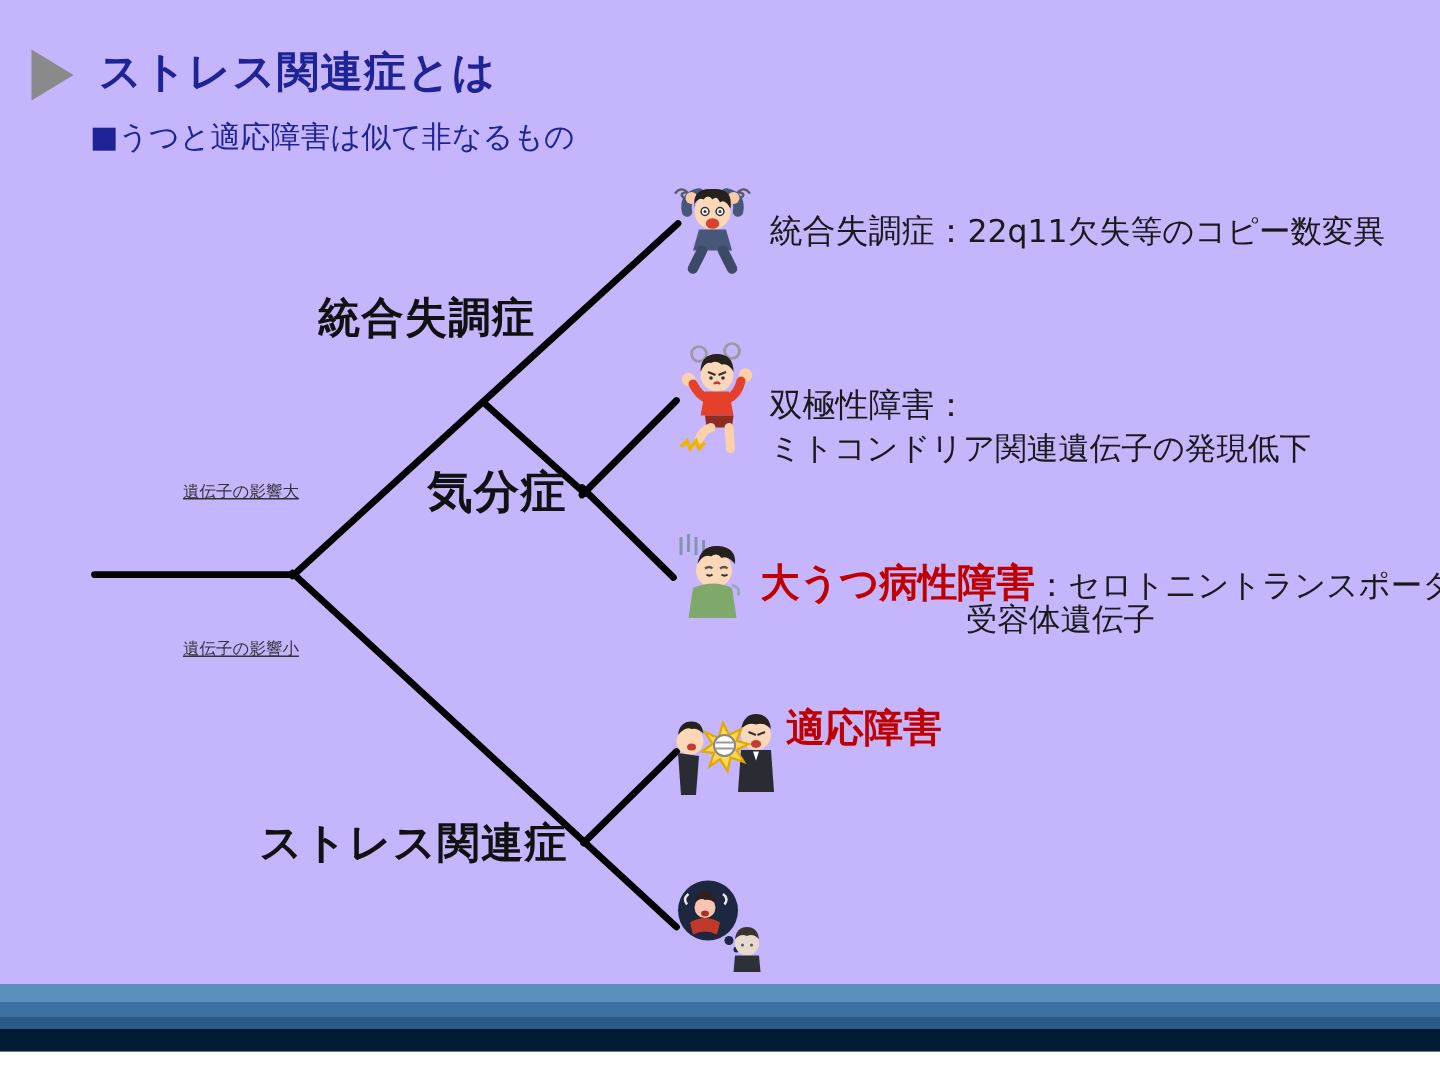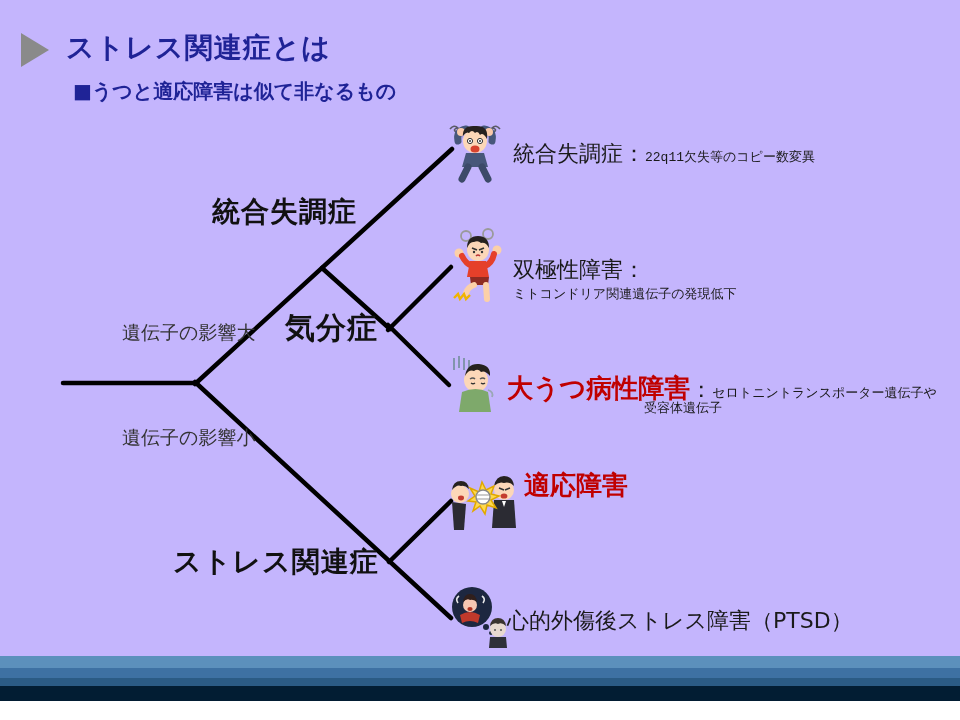--- a/index.html
+++ b/index.html
@@ -5,40 +5,40 @@
   html,body{margin:0;padding:0;}
   body{font-family:"DejaVu Sans","Liberation Sans",sans-serif;}
   .slide{position:relative;width:960px;height:701px;background:#c4b5fd;overflow:hidden;}
 
   
   .tri{position:absolute;left:21px;top:33px;width:0;height:0;
        border-top:17px solid transparent;border-bottom:17px solid transparent;
        border-left:28px solid #8A8A8A;}
   .title{position:absolute;left:66px;top:29px;font-size:28px;font-weight:bold;
          color:#1F2396;letter-spacing:1px;white-space:nowrap;}
-  .subtitle{position:absolute;left:73px;top:78px;font-size:20px;font-weight:bold;
+  .subtitle{position:absolute;left:60px;top:78px;font-size:20px;font-weight:normal;
             color:#1F2396;white-space:nowrap;}
 
   
   .tree{position:absolute;left:0;top:0;width:960px;height:720px;}
 
   
   .branch-label{position:absolute;font-weight:bold;color:#111;white-space:nowrap;}
   .lbl-schizo{left:212px;top:193px;font-size:28px;letter-spacing:1px;}
   .lbl-mood{left:285px;top:308px;font-size:30px;letter-spacing:1px;}
   .lbl-stress{left:173px;top:543px;font-size:28px;letter-spacing:1px;}
 
-  .annot{position:absolute;font-size:19px;color:#333;white-space:nowrap;}
+  .annot{position:absolute;font-size:11px;color:#333;white-space:nowrap;text-decoration:underline;}
   .annot-large{left:122px;top:320px;}
   .annot-small{left:122px;top:425px;}
 
   
   .leaf-text{position:absolute;display:flex;align-items:baseline;white-space:nowrap;}
   .t-large{font-size:22px;color:#1a1a1a;}
-  .t-small{font-size:13px;color:#1a1a1a;font-family:Liberation Mono, monospace;}
+  .t-small{font-size:21px;color:#1a1a1a;}
   .t-red{font-size:26px;font-weight:bold;color:#C00000;}
   .row1{left:513px;top:139px;}
   .row2{left:513px;top:255px;flex-direction:column;}
   .row3{left:507px;top:371px;}
   .row3b{left:644px;top:399px;}
   .row4{left:524px;top:468px;}
   .row5{left:507px;top:606px;}
 
   .illu{position:absolute;}
   .illu1{left:444px;top:119px;}
@@ -174,22 +174,19 @@
     <path d="M14 32 q10 -6 20 0 l-2 8 q-8 -4 -16 0 z" fill="#c0392b"></path>
     <path d="M12 20 q-3 -4 1 -7 M37 20 q3 -4 -1 -7" stroke="#e8e8e8" stroke-width="1.6" fill="none"></path>
     <circle cx="40" cy="44" r="3" fill="#1d2740"></circle>
     <circle cx="45" cy="50" r="2" fill="#1d2740"></circle>
     <circle cx="52" cy="46" r="8" fill="#e8d9cf"></circle>
     <path d="M44 43 q1 -8 8 -8 q7 0 8 8 q-4 -4 -8 -2 q-4 -2 -8 2 z" fill="#3a332f"></path>
     <circle cx="49" cy="47" r="1" fill="#555"></circle>
       <circle cx="55" cy="47" r="1" fill="#555"></circle>
     <path d="M44 54 h16 l1 11 h-18 z" fill="#2e3038"></path>
   </svg>
-  <div class="leaf-text row5">
-    <span class="t-large">心的外傷後ストレス障害（PTSD）</span>
-  </div>
 
   <div class="stripe s1"></div>
   <div class="stripe s2"></div>
   <div class="stripe s3"></div>
   <div class="stripe s4"></div>
 
 </div>
 
 </body></html>

